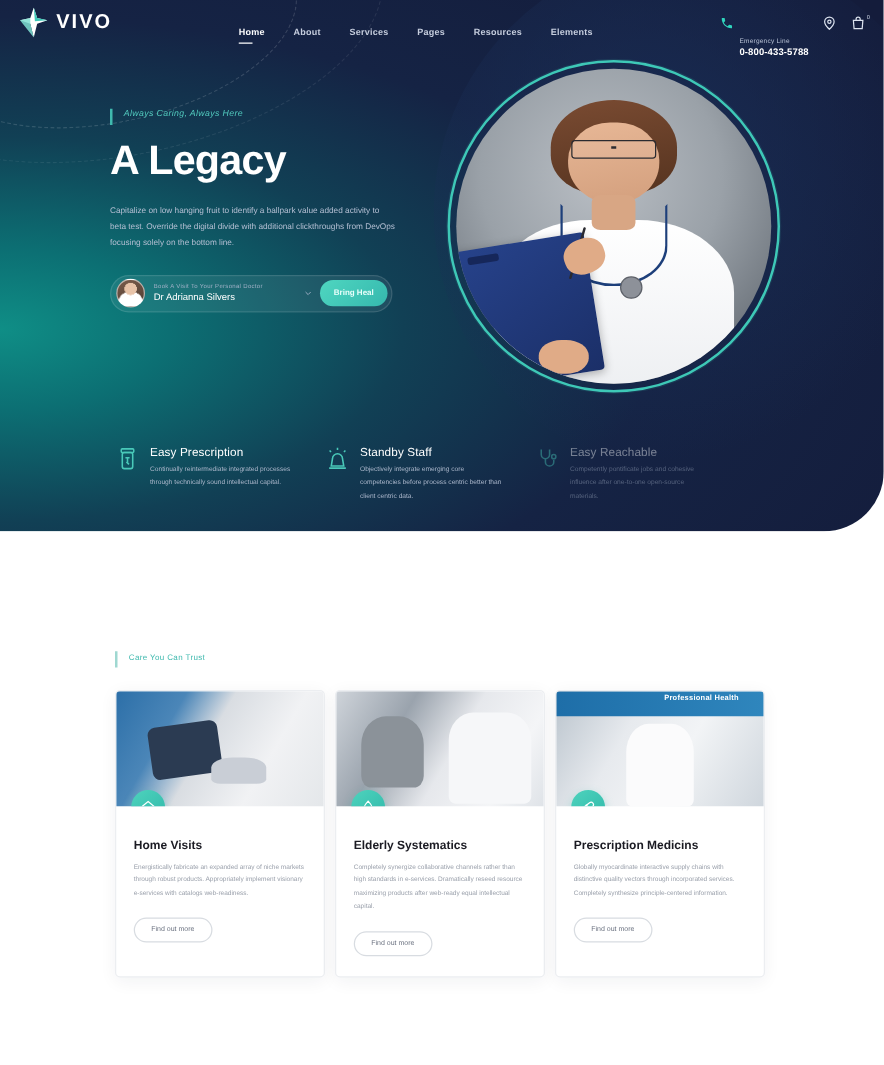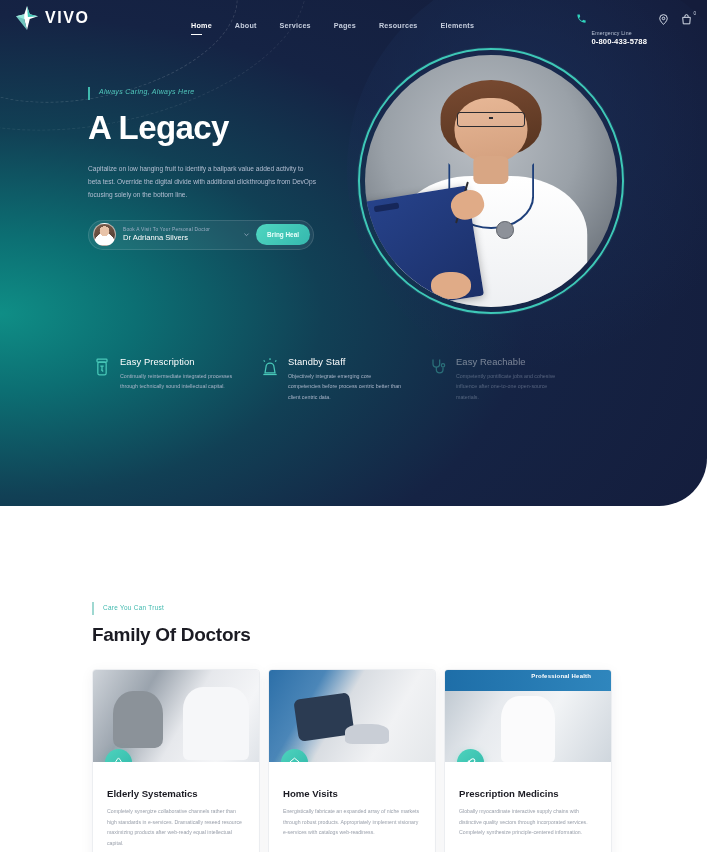--- a/index.html
+++ b/index.html
@@ -7,21 +7,21 @@
   body {
     font-family:"Liberation Sans", sans-serif;
     background:#ffffff;
     -webkit-font-smoothing:antialiased;
   }
 
   
   .hero {
     position:relative;
     width:707px;
-    height:506px;
+    height:425px;
     background:
       radial-gradient(120% 95% at 0% 62%, #0f8e86 0%, #0c6f73 16%, #114055 38%, #152344 62%, #141c3b 100%),
       linear-gradient(115deg, #0d8f84 0%, #12536a 35%, #161f42 70%, #131a37 100%);
     border-bottom-right-radius:48px;
     overflow:hidden;
   }
   .hero::after{
     content:"";
     position:absolute; right:-60px; top:-40px;
     width:420px; height:420px; border-radius:50%;
@@ -427,52 +427,51 @@
         <span class="f-title" style="display:block">Easy Reachable</span>
         <span class="f-desc" style="display:block">Competently pontificate jobs and cohesive influence after one-to-one open-source materials.</span>
       </span>
     </div>
   </div>
 </section>
 
 <section class="services">
   <div class="sec-eyebrow">Care You Can Trust</div>
   <h2 class="sec-title">
-    <span style="display:block">Family Of Doctors</span>
   </h2>
 
   <div class="cards">
-
-    <article class="card">
-      <div class="card-img img-b">
-        <span class="badge">
-          <svg viewBox="0 0 24 24" fill="none" stroke="currentColor" stroke-width="1.8">
-            <path d="M12 3.5s6 6.4 6 10.2a6 6 0 11-12 0C6 9.9 12 3.5 12 3.5z"></path>
-          </svg>
-        </span>
-      </div>
-      <div class="card-body">
-        <h3 class="card-title">Elderly Systematics</h3>
-        <p class="card-desc">Completely synergize collaborative channels rather than high standards in e-services. Dramatically reseed resource maximizing products after web-ready equal intellectual capital.</p>
-        <button class="card-btn">Find out more</button>
-      </div>
-    </article>
 
     <article class="card">
       <div class="card-img img-a">
         <span class="badge">
           <svg viewBox="0 0 24 24" fill="none" stroke="currentColor" stroke-width="1.8">
             <path d="M3.5 11L12 4l8.5 7v8.5a1 1 0 01-1 1h-15a1 1 0 01-1-1V11z"></path>
             <path d="M10 14h4M12 12v4"></path>
           </svg>
         </span>
       </div>
       <div class="card-body">
         <h3 class="card-title">Home Visits</h3>
         <p class="card-desc">Energistically fabricate an expanded array of niche markets through robust products. Appropriately implement visionary e-services with catalogs web-readiness.</p>
+        <button class="card-btn">Find out more</button>
+      </div>
+    </article>
+
+    <article class="card">
+      <div class="card-img img-b">
+        <span class="badge">
+          <svg viewBox="0 0 24 24" fill="none" stroke="currentColor" stroke-width="1.8">
+            <path d="M12 3.5s6 6.4 6 10.2a6 6 0 11-12 0C6 9.9 12 3.5 12 3.5z"></path>
+          </svg>
+        </span>
+      </div>
+      <div class="card-body">
+        <h3 class="card-title">Elderly Systematics</h3>
+        <p class="card-desc">Completely synergize collaborative channels rather than high standards in e-services. Dramatically reseed resource maximizing products after web-ready equal intellectual capital.</p>
         <button class="card-btn">Find out more</button>
       </div>
     </article>
 
     <article class="card">
       <div class="card-img img-c">
         <span class="img-label">Professional Health</span>
         <span class="badge">
           <svg viewBox="0 0 24 24" fill="none" stroke="currentColor" stroke-width="1.8">
             <rect x="3" y="8.5" width="18" height="7" rx="3.5" transform="rotate(-38 12 12)"></rect>

